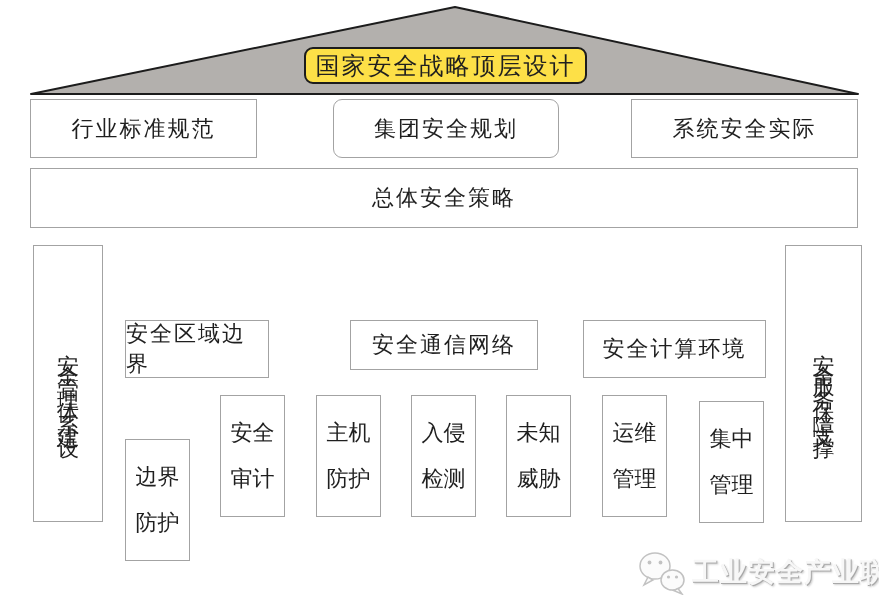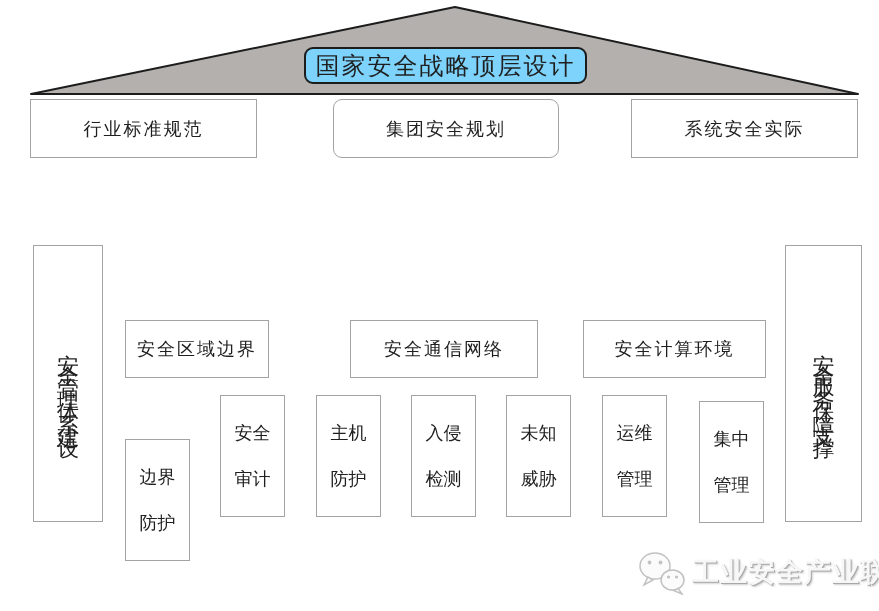--- a/index.html
+++ b/index.html
@@ -14,31 +14,31 @@
   }
   .roof-svg{position:absolute;left:0;top:0;}
   .roof-poly{
     fill:var(--roof_fill,#b3b0ad);
     stroke:var(--outline_dark,#1c1c1c);
     stroke-width:2;
     stroke-linejoin:round;
   }
   .roof-title{
     position:absolute;left:304px;top:47px;width:279px;height:33px;
-    background:#7dd3fc;
+    background:#fde047;
     border:2px solid var(--outline_dark,#1c1c1c);
     border-radius:9px;
     display:flex;align-items:center;justify-content:center;
     font-size:24px;letter-spacing:2px;
   }
   .box{
     position:absolute;background:#fff;
     border:1px solid var(--box_border,#a3a3a3);
     display:flex;align-items:center;justify-content:center;
-    font-size:18px;letter-spacing:2px;
+    font-size:22px;letter-spacing:2px;
     box-sizing:border-box;
   }
   
   .input-0{left:30px;top:99px;width:227px;height:59px;}
   .input-1{left:333px;top:99px;width:226px;height:59px;border-radius:9px;}
   .input-2{left:631px;top:99px;width:227px;height:59px;}
   
   .strategy{left:30px;top:168px;width:828px;height:60px;}
   
   .pillar{
@@ -46,21 +46,21 @@
     text-orientation:upright;
     letter-spacing:12px;
     line-height:1;
     font-size:22px;
   }
   .pillar-left{left:33px;top:245px;width:70px;height:277px;}
   .pillar-right{left:785px;top:245px;width:77px;height:277px;}
   
   .mgmt{left:125px;top:245px;width:641px;height:58px;}
   .domain-0{left:125px;top:320px;width:144px;height:58px;}
-  .domain-1{left:350px;top:320px;width:188px;height:58px;}
+  .domain-1{left:350px;top:320px;width:188px;height:50px;}
   .domain-2{left:583px;top:320px;width:183px;height:58px;}
   .cap{
     top:395px;width:65px;height:122px;
     white-space:pre-line;text-align:center;
     line-height:46px;letter-spacing:0;
   }
   .cap-0{left:125px;margin-top:44px;} .cap-1{left:220px;} .cap-2{left:316px;}
   .cap-3{left:411px;} .cap-4{left:506px;} .cap-5{left:602px;}
   .cap-6{left:699px;margin-top:6px;}
   
@@ -93,20 +93,23 @@
   <div class="box input-0">
     <span>行业标准规范</span>
   </div>
   <div class="box input-1">
     <span>集团安全规划</span>
   </div>
   <div class="box input-2">
     <span>系统安全实际</span>
   </div>
 
+  <div class="box strategy">
+    <span>总体安全策略</span>
+  </div>
 
   <div class="box pillar pillar-left">安全管理体系建设</div>
 
   <div class="box pillar pillar-right">安全服务保障支撑</div>
 
 
   <div class="box domain-0">
     <span>安全区域边界</span>
   </div>
   <div class="box domain-1">

